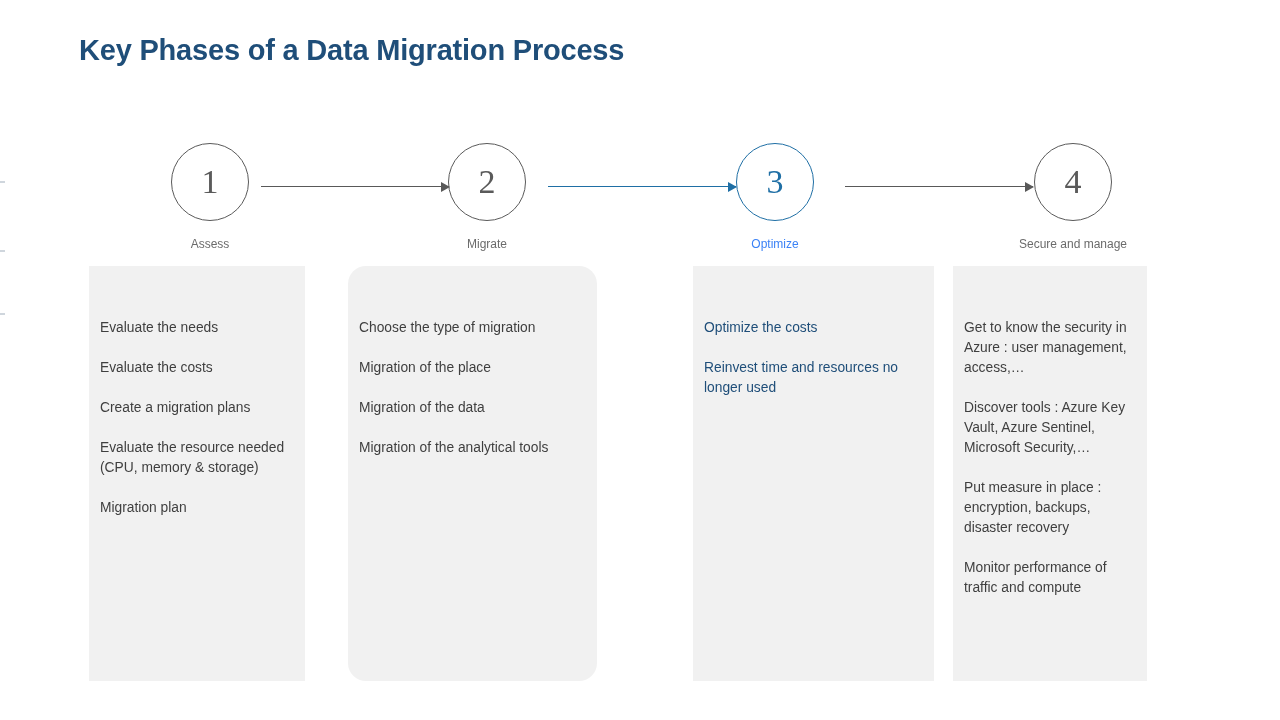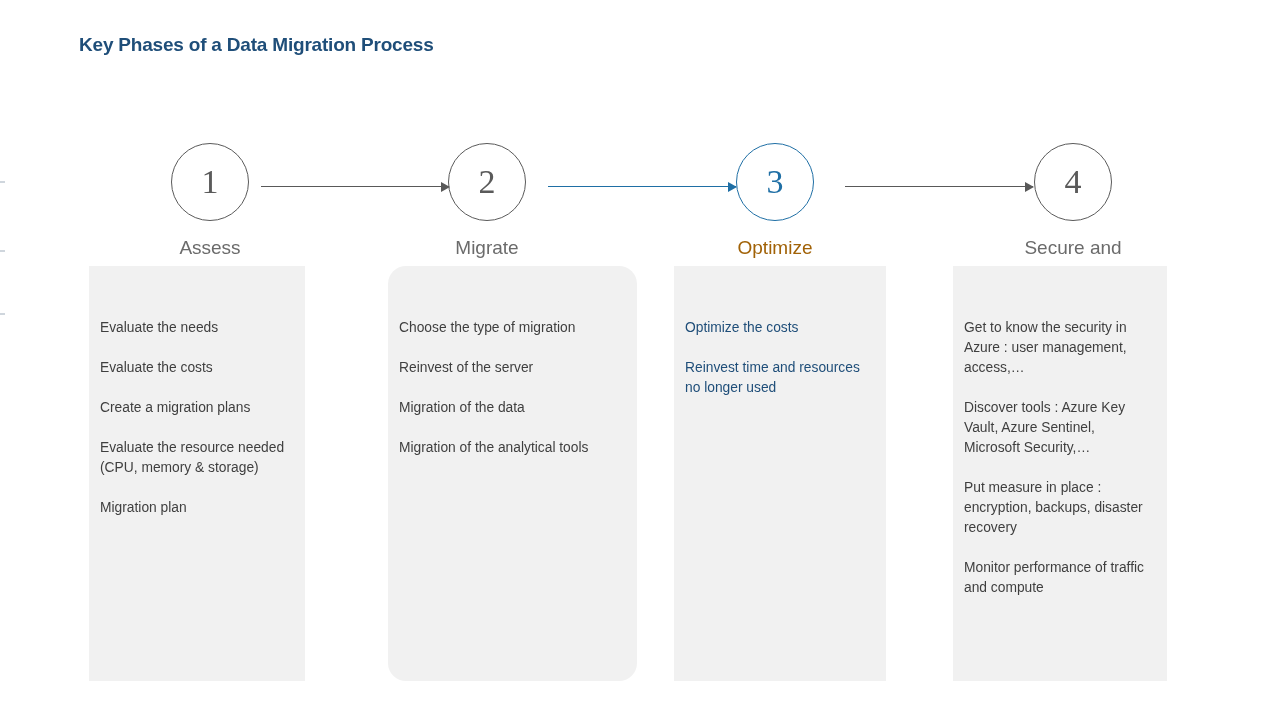--- a/index.html
+++ b/index.html
@@ -17,21 +17,21 @@
 
   #slide {
     position: absolute;
     inset: 0;
   }
 
   #page-title {
     position: absolute;
     left: 79px;
     top: 34px;
-    font-size: 19px;
+    font-size: 29px;
     font-weight: bold;
     color: #1f4e79;
     letter-spacing: -0.2px;
   }
 
   
   .edge-tick {
     position: absolute;
     left: 0;
     width: 5px;
@@ -68,25 +68,25 @@
     font-family: "Liberation Serif", serif;
     font-weight: normal;
     background: #ffffff;
   }
   .circle.active {
     border-color: #1f6fa5;
     color: #1f6fa5;
   }
   .step-label {
     margin-top: 16px;
-    font-size: 19px;
+    font-size: 12px;
     color: #6b6b6b;
   }
   .step-label.active {
-    color: #a16207;
+    color: #3b82f6;
   }
 
   
   .arrow {
     position: absolute;
     top: 182px;
     height: 10px;
   }
   .arrow .line {
     position: absolute;
@@ -189,37 +189,37 @@
   <div class="panel" style="left:89px; width:216px;">
     <ul>
       <li>Evaluate the needs</li>
       <li>Evaluate the costs</li>
       <li>Create a migration plans</li>
       <li>Evaluate the resource needed (CPU, memory &amp; storage)</li>
       <li>Migration plan</li>
     </ul>
   </div>
 
-  <div class="panel" style="left:388px; width:249px;border-radius:18px;">
+  <div class="panel" style="left:348px; width:249px;border-radius:18px;">
     <ul>
       <li>Choose the type of migration</li>
-      <li>Reinvest of the server</li>
+      <li>Migration of the place</li>
       <li>Migration of the data</li>
       <li>Migration of the analytical tools</li>
     </ul>
   </div>
 
-  <div class="panel accent" style="left:674px; width:212px;">
+  <div class="panel accent" style="left:693px; width:241px;">
     <ul>
       <li>Optimize the costs</li>
       <li>Reinvest time and resources no longer used</li>
     </ul>
   </div>
 
-  <div class="panel dense" style="left:953px; width:214px;">
+  <div class="panel dense" style="left:953px; width:194px;">
     <ul>
       <li>Get to know the security in Azure : user management, access,…</li>
       <li>Discover tools : Azure Key Vault, Azure Sentinel, Microsoft Security,…</li>
       <li>Put measure in place : encryption, backups, disaster recovery</li>
       <li>Monitor performance of traffic and compute</li>
     </ul>
   </div>
 
 </div>
 

